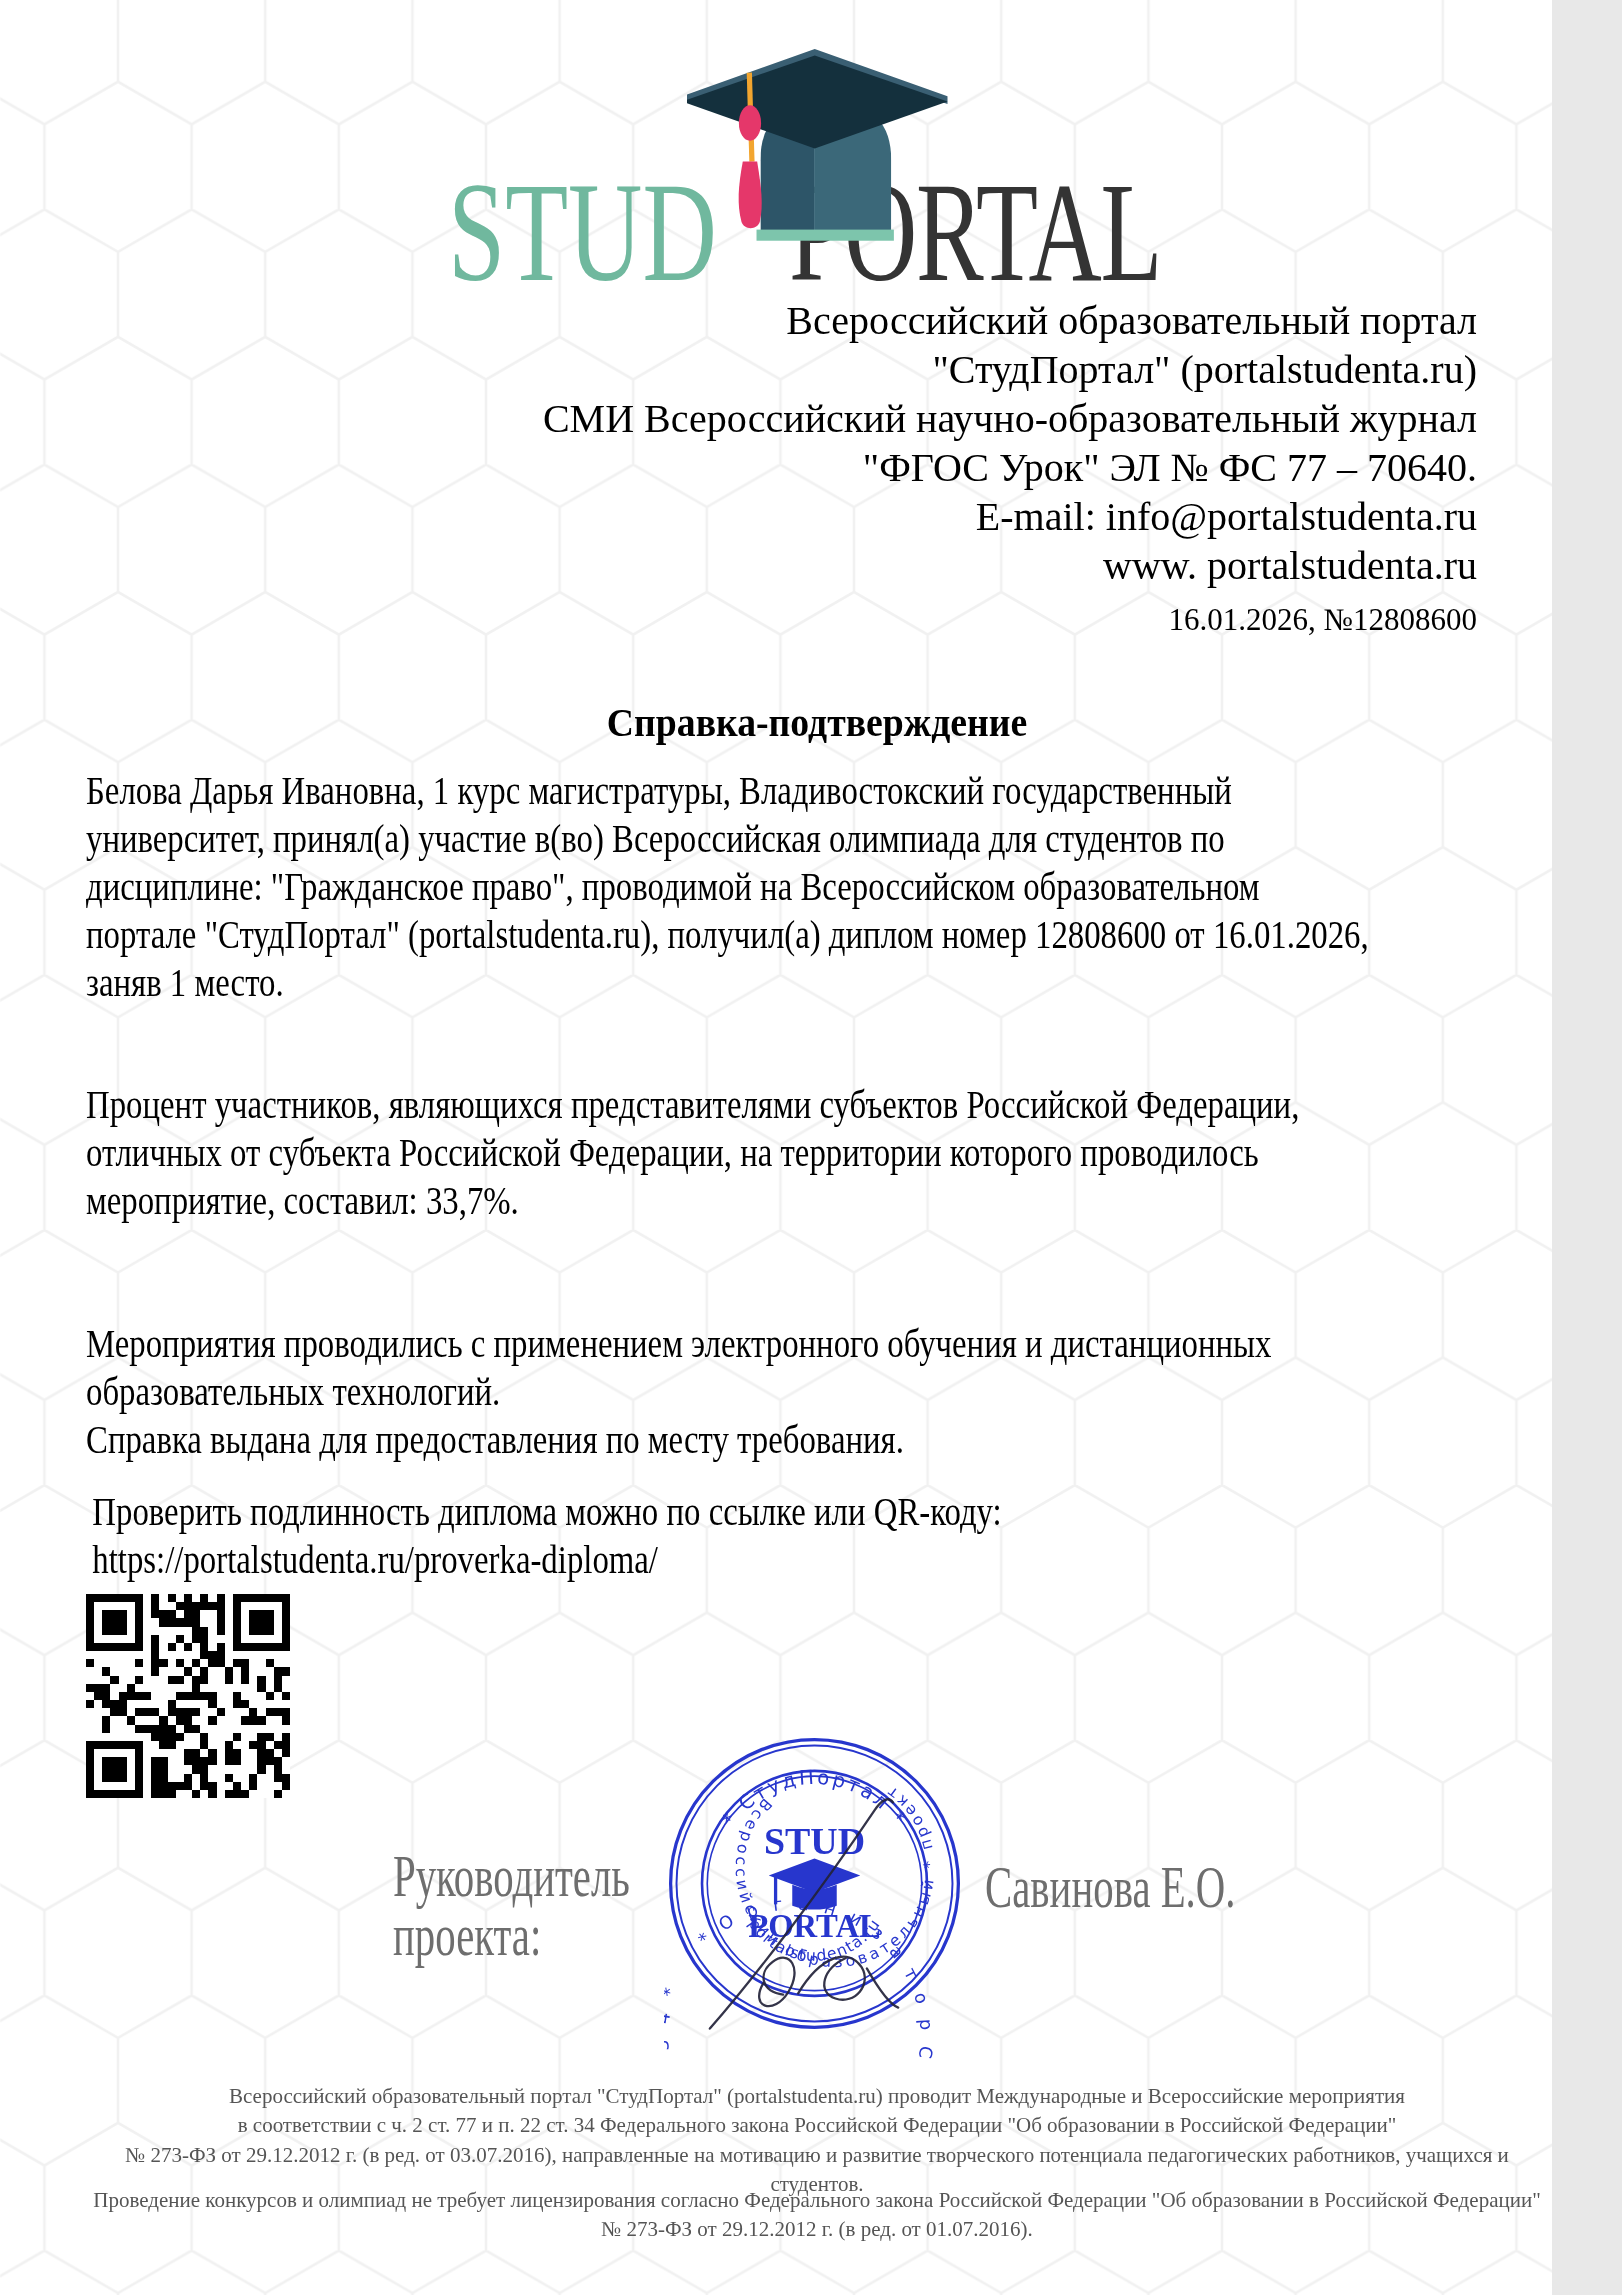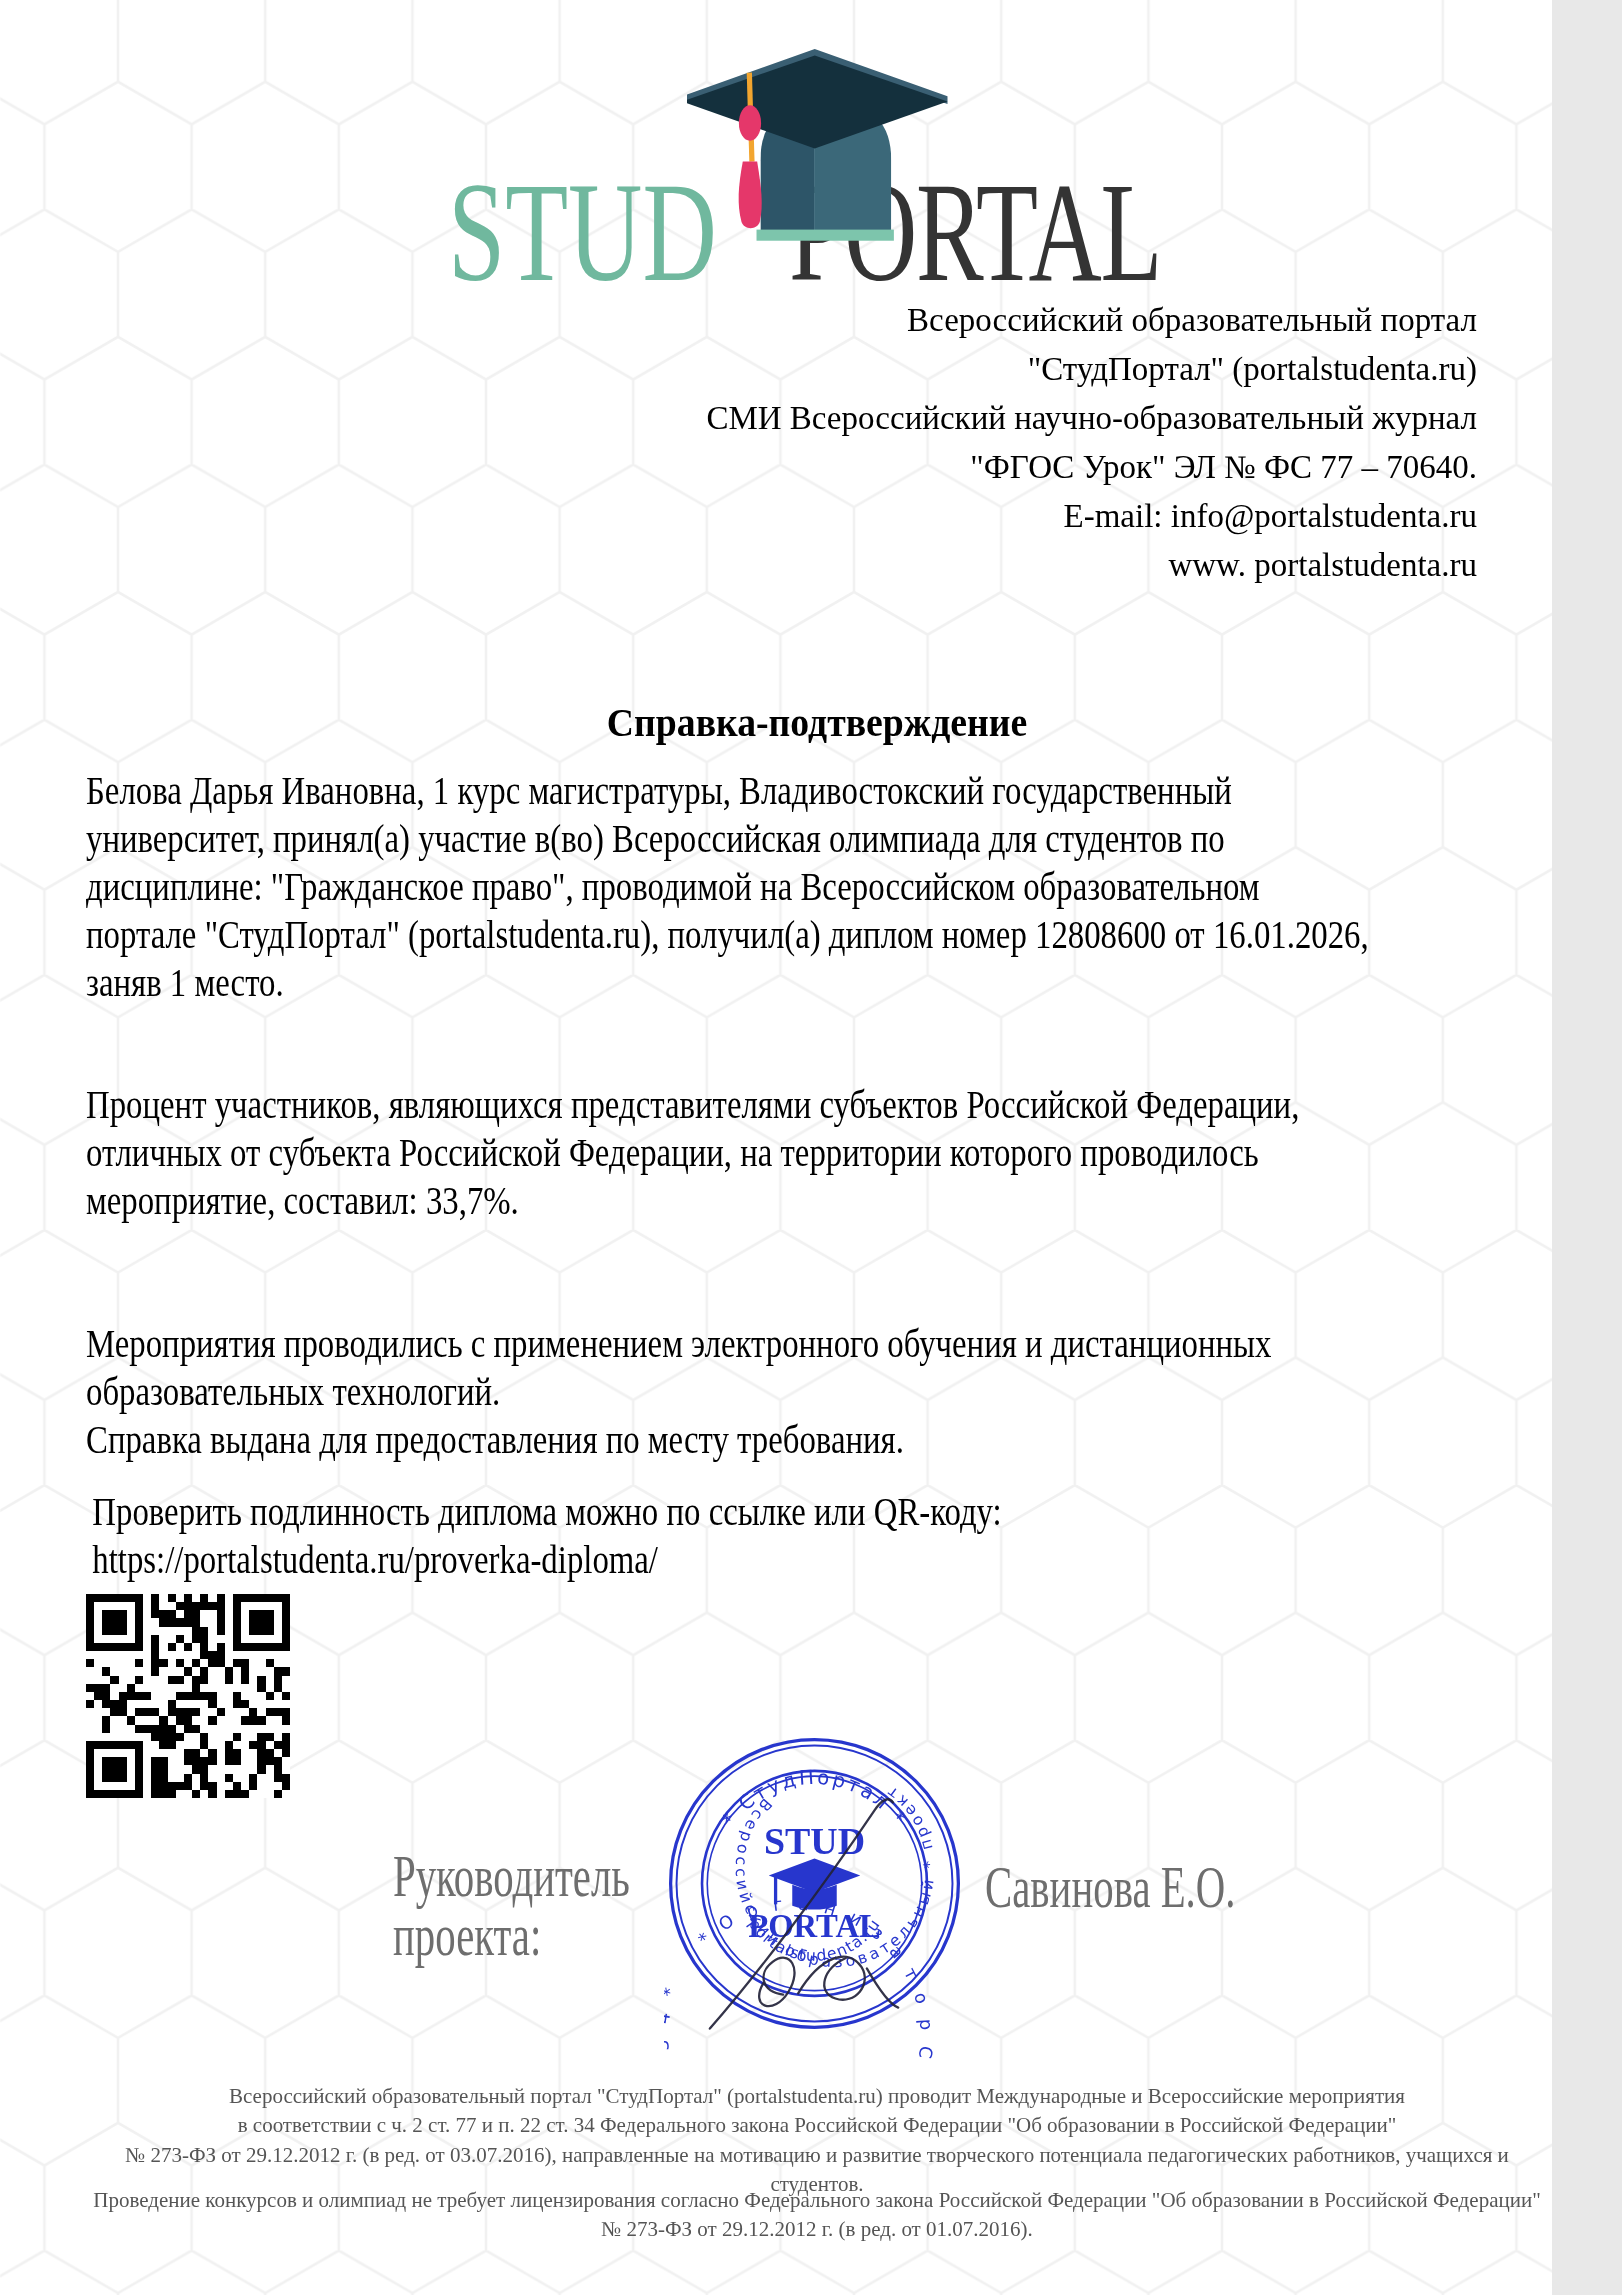--- a/index.html
+++ b/index.html
@@ -10,21 +10,21 @@
 
   
   .logo-cap{position:absolute;left:687px;top:36px;width:262px;height:242px;z-index:2;}
   .logo-word{position:absolute;top:160px;font-size:141px;line-height:144px;font-weight:400;
              letter-spacing:0;white-space:nowrap;z-index:1;}
   .logo-stud{left:448px;color:#70b89e;transform:scaleX(.73);transform-origin:left top;}
   .logo-portal{left:789px;color:#343434;transform:scaleX(.72);transform-origin:left top;letter-spacing:-2px;}
 
   
   .hdr{position:absolute;right:75px;top:296px;width:1243px;text-align:right;
-       font-size:33px;line-height:49px;white-space:pre-line;}
+       font-size:40px;line-height:49px;white-space:pre-line;}
   .hdr-date{position:absolute;right:75px;top:595px;width:1243px;text-align:right;
        font-size:31px;line-height:49px;}
 
   
   .doc-title{position:absolute;left:86px;top:698px;width:1462px;text-align:center;
        font-size:41px;line-height:48px;font-weight:bold;
        transform:scaleX(.92);transform-origin:center top;}
   .para{position:absolute;left:86px;width:1808px;font-size:41px;line-height:48px;
        white-space:pre-line;transform:scaleX(.8);transform-origin:left top;}
   .p1{top:766px;} .p2{top:1080px;} .p34{top:1319px;} .p5{top:1487px;padding-left:7.9px;}
@@ -87,20 +87,21 @@
 
   <div class="logo-word logo-stud">STUD</div>
   <div class="logo-word logo-portal">PORTAL</div>
 
   <div class="hdr layer">Всероссийский образовательный портал
 "СтудПортал" (portalstudenta.ru)
 СМИ Всероссийский научно-образовательный журнал
 "ФГОС Урок" ЭЛ № ФС 77 – 70640.
 E-mail: info@portalstudenta.ru
 www. portalstudenta.ru</div>
+  <div class="hdr-date layer">16.01.2026, №12808600</div>
 
   <div class="doc-title layer">Справка-подтверждение</div>
 
   <div class="para p1 layer">Белова Дарья Ивановна, 1 курс магистратуры, Владивостокский государственный
 университет, принял(а) участие в(во) Всероссийская олимпиада для студентов по
 дисциплине: "Гражданское право", проводимой на Всероссийском образовательном
 портале "СтудПортал" (portalstudenta.ru), получил(а) диплом номер 12808600 от 16.01.2026,
 заняв 1 место.</div>
   <div class="para p2 layer">Процент участников, являющихся представителями субъектов Российской Федерации,
 отличных от субъекта Российской Федерации, на территории которого проводилось

